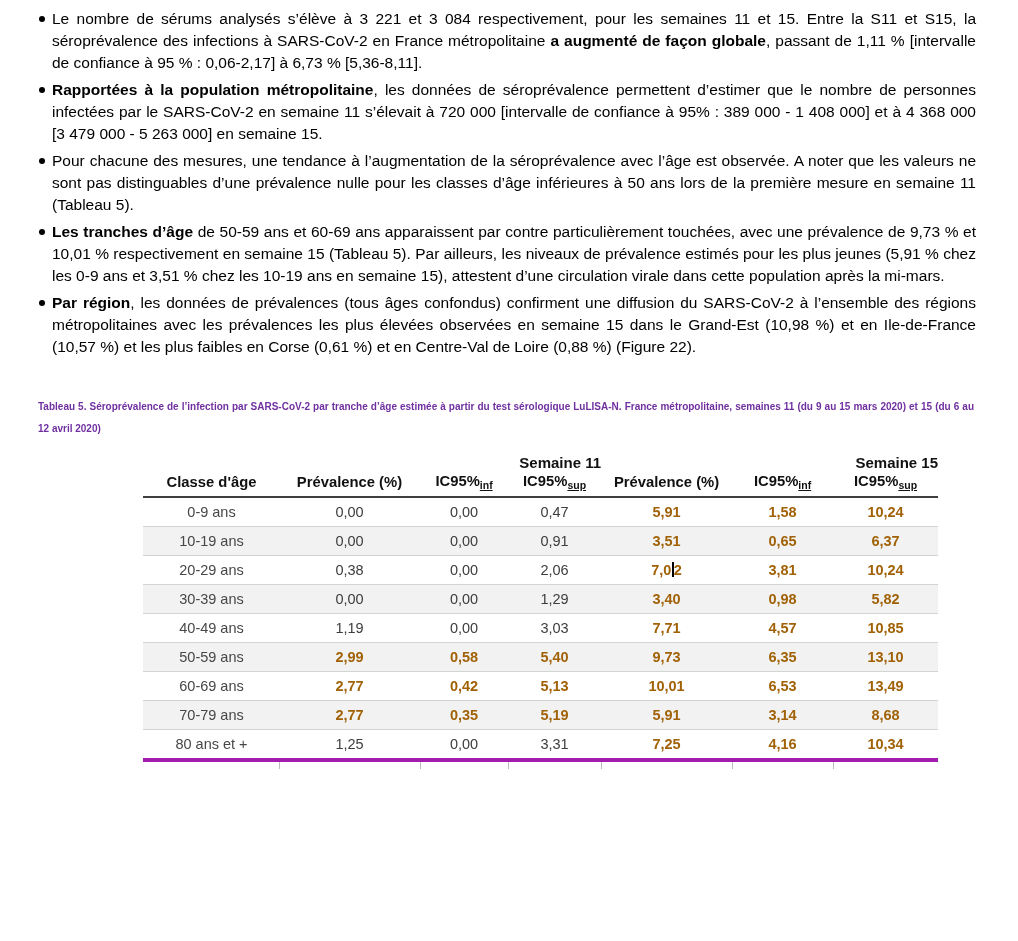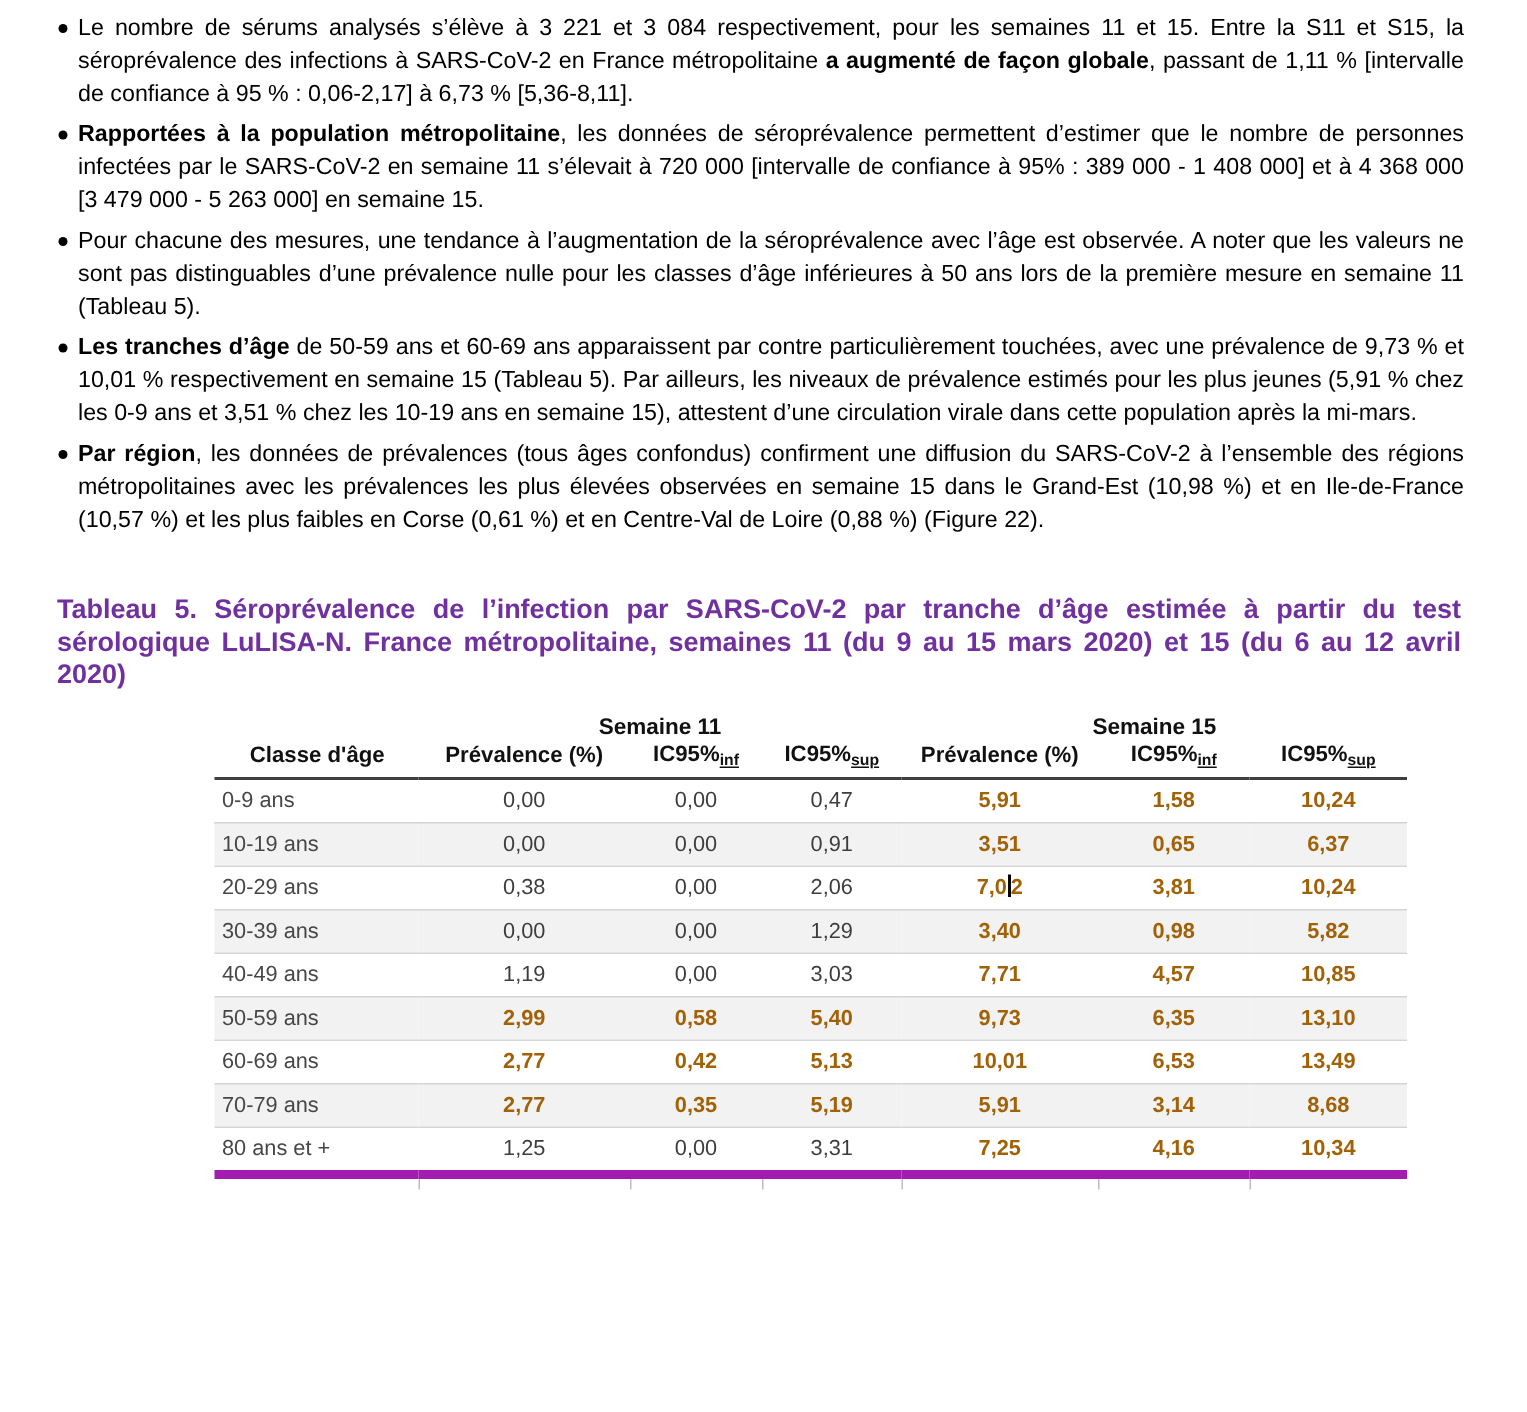--- a/index.html
+++ b/index.html
@@ -20,45 +20,45 @@
   .dot::after{
     content:"";position:absolute;left:9px;top:8px;width:6px;height:6px;
     border-radius:50%;background:#000;
   }
   .bullet-text{flex:1;font-size:15.5px;line-height:22px;text-align:justify;}
   .bullet-text p{margin:0;}
   .b{font-weight:700;}
 
   
   .table-title{
-    margin:38px 14px 0 8px;font-size:18px;line-height:21.5px;font-weight:700;
+    margin:38px 14px 0 8px;font-size:10px;line-height:21.5px;font-weight:700;
     color:#7030a0;text-align:justify;
   }
 
   
   .table-wrap{margin:13px 0 0 113px;width:795px;}
   table.data-table{
     border-collapse:collapse;table-layout:fixed;width:795px;
     font-size:14.5px;color:#3d3d3d;
   }
-  .group-row th{font-weight:700;color:#111;font-size:15px;padding:2px 0 1px;text-align:center;}
+  .group-row th{font-weight:700;color:#111;font-size:15px;padding:2px 0 1px;text-align:right;}
   .cols-row th{
     font-weight:700;color:#111;font-size:14.8px;padding:1px 4px 5px;
     border-bottom:2px solid #3f3f3f;text-align:center;white-space:nowrap;
   }
   .cols-row th.first{text-align:center;padding-left:5px;}
   sub.subsc{font-size:10.5px;vertical-align:-3px;font-weight:700;text-decoration:underline;}
   tbody td{
     padding:5px 4px;text-align:center;border-top:1px solid #d4d4d4;
     line-height:18px;white-space:nowrap;
   }
   tbody tr:first-child td{border-top:none;}
   tbody tr:nth-child(even){background:#f2f2f2;}
-  tbody tr:last-child td{border-bottom:6px solid #a21caf;}
-  td.rowlabel{text-align:left;padding-left:5px;color:#474747;}
+  tbody tr:last-child td{border-bottom:4px solid #a21caf;}
+  td.rowlabel{text-align:center;padding-left:5px;color:#474747;}
   td.bold{font-weight:700;color:#a16207;}
   .caret{
     display:inline-block;width:1.5px;height:15px;background:#000;
     vertical-align:-2px;margin-left:1px;
   }
   
   .tick-row{position:relative;height:8px;width:795px;}
   .tick-row span{position:absolute;top:0;width:1px;height:7px;background:#bdbdbd;}
 </style>
 </head>

